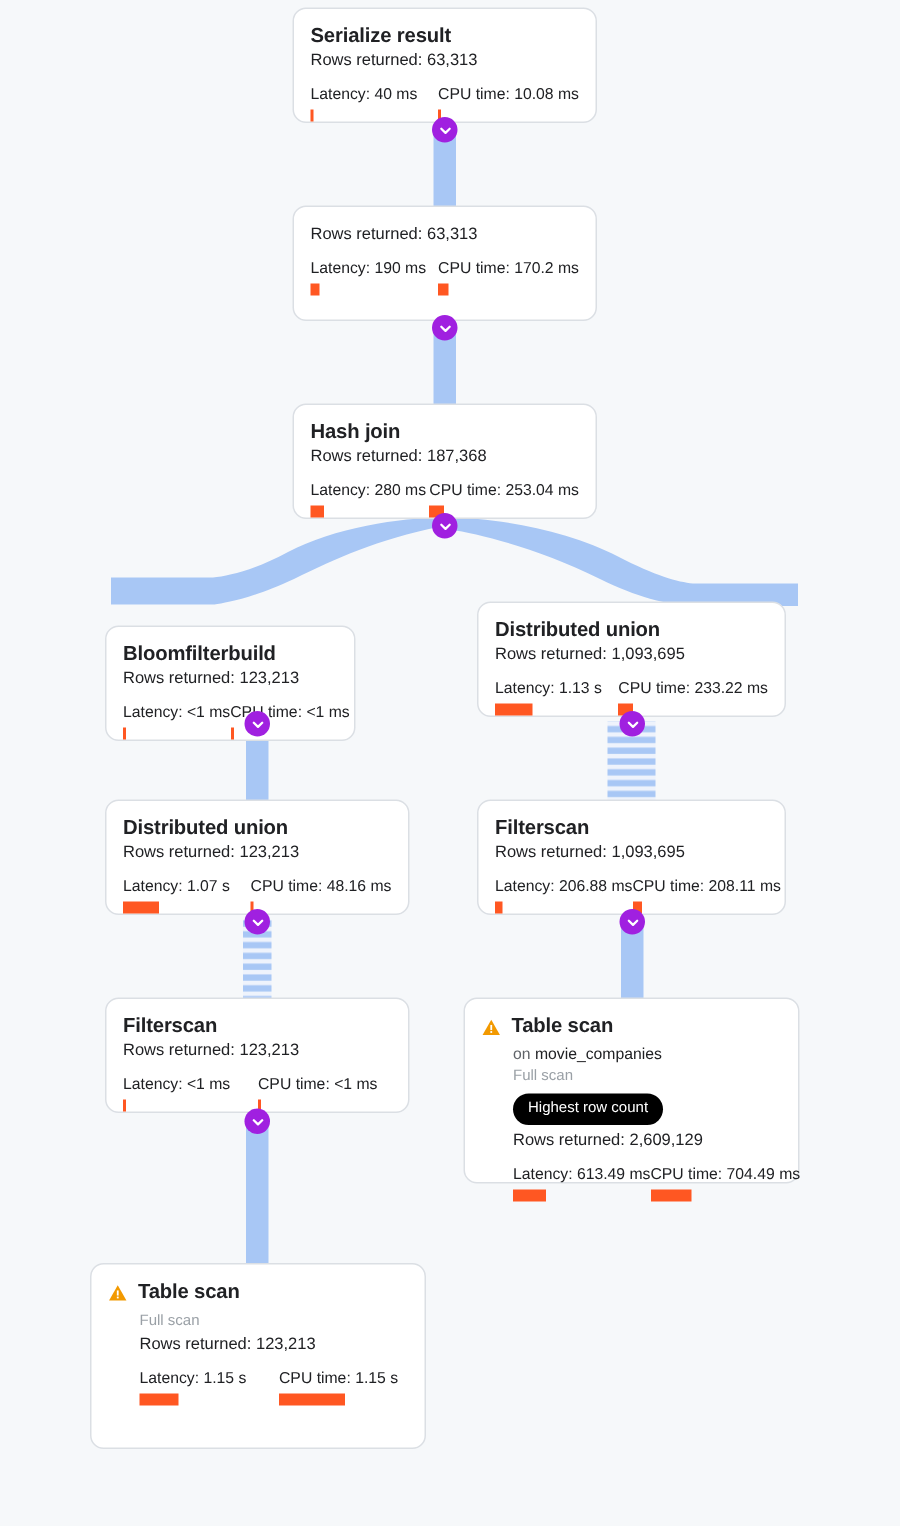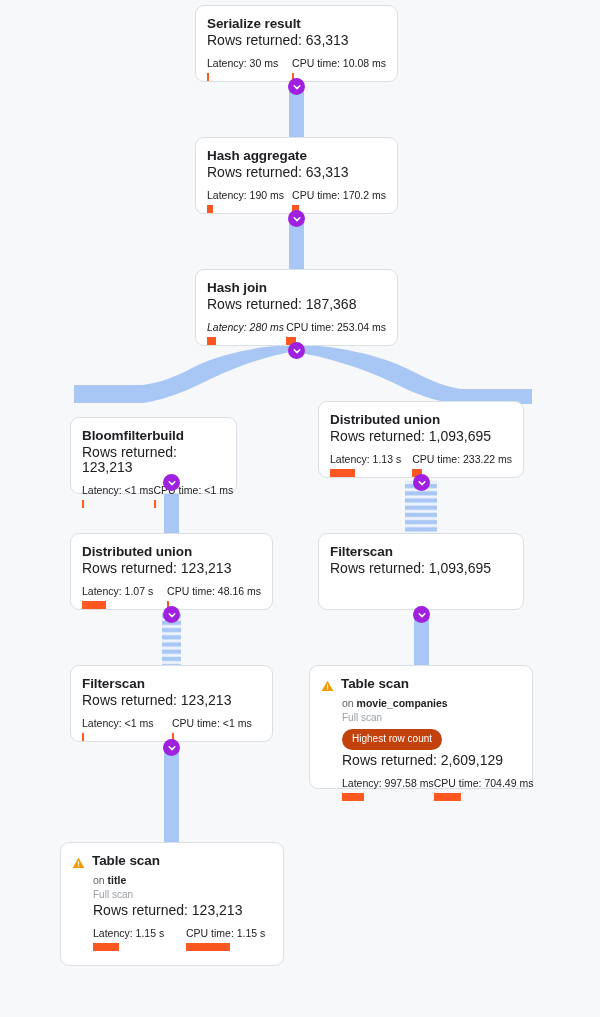--- a/index.html
+++ b/index.html
@@ -67,41 +67,41 @@
     line-height: 16px;
     letter-spacing: -0.1px;
   }
   .node-sub {
     font-size: 10.5px;
     color: #5f6368;
     line-height: 14px;
   }
   .node-sub b {
     color: #202124;
-    font-weight: bold;
+    font-weight: normal;
   }
   .node-scan {
     font-size: 10px;
     color: #9aa0a6;
     line-height: 15px;
   }
   .rows {
-    font-size: 14px;
+    font-size: 11px;
     color: #202124;
     line-height: 15px;
     margin-top: 1px;
   }
   .badges {
     display: flex;
     gap: 6px;
     margin: 4px 0 3px 0;
     flex-wrap: wrap;
   }
   .badge {
-    background: #c2410c;
+    background: #000000;
     color: #ffffff;
     font-size: 10px;
     line-height: 1;
     padding: 5px 10px 6px 10px;
     border-radius: 11px;
     white-space: nowrap;
     cursor: pointer;
   }
   .metrics {
     display: flex;
@@ -201,54 +201,51 @@
     </svg>
   </div>
 
   <div class="node" style="left:195px; top:5px; width:203px; height:77px;">
     <div class="node-head">
       <div class="node-title">Serialize result</div>
     </div>
     <div class="rows">Rows returned: 63,313</div>
     <div class="metrics">
       <div class="metric" style="width:96px;">
-        <div class="metric-label">Latency: 30 ms</div>
+        <div class="metric-label">Latency: 40 ms</div>
         <div class="metric-bar" style="width:2px;"></div>
       </div>
       <div class="metric">
         <div class="metric-label">CPU time: 10.08 ms</div>
         <div class="metric-bar" style="width:2px;"></div>
       </div>
     </div>
   </div>
 
   <div class="node" style="left:195px; top:137px; width:203px; height:77px;">
-    <div class="node-head">
-      <div class="node-title">Hash aggregate</div>
-    </div>
     <div class="rows">Rows returned: 63,313</div>
     <div class="metrics">
       <div class="metric" style="width:96px;">
         <div class="metric-label">Latency: 190 ms</div>
         <div class="metric-bar" style="width:6px;"></div>
       </div>
       <div class="metric">
         <div class="metric-label">CPU time: 170.2 ms</div>
         <div class="metric-bar" style="width:7px;"></div>
       </div>
     </div>
   </div>
 
   <div class="node" style="left:195px; top:269px; width:203px; height:77px;">
     <div class="node-head">
       <div class="node-title">Hash join</div>
     </div>
     <div class="rows">Rows returned: 187,368</div>
     <div class="metrics">
-      <div class="metric" style="width:96px;font-style:italic;">
+      <div class="metric" style="width:96px;">
         <div class="metric-label">Latency: 280 ms</div>
         <div class="metric-bar" style="width:9px;"></div>
       </div>
       <div class="metric">
         <div class="metric-label">CPU time: 253.04 ms</div>
         <div class="metric-bar" style="width:10px;"></div>
       </div>
     </div>
   </div>
 
@@ -301,20 +298,30 @@
         <div class="metric-bar" style="width:2px;"></div>
       </div>
     </div>
   </div>
 
   <div class="node" style="left:318px; top:533px; width:206px; height:77px;">
     <div class="node-head">
       <div class="node-title">Filterscan</div>
     </div>
     <div class="rows">Rows returned: 1,093,695</div>
+    <div class="metrics">
+      <div class="metric" style="width:98px;">
+        <div class="metric-label">Latency: 206.88 ms</div>
+        <div class="metric-bar" style="width:5px;"></div>
+      </div>
+      <div class="metric">
+        <div class="metric-label">CPU time: 208.11 ms</div>
+        <div class="metric-bar" style="width:6px;"></div>
+      </div>
+    </div>
   </div>
 
   <div class="node" style="left:70px; top:665px; width:203px; height:77px;">
     <div class="node-head">
       <div class="node-title">Filterscan</div>
     </div>
     <div class="rows">Rows returned: 123,213</div>
     <div class="metrics">
       <div class="metric" style="width:90px;">
         <div class="metric-label">Latency: &lt;1 ms</div>
@@ -342,21 +349,21 @@
     </div>
     <div class="indent">
       <div class="node-sub"><span>on </span><b>movie_companies</b></div>
       <div class="node-scan">Full scan</div>
       <div class="badges">
         <span class="badge">Highest row count</span>
       </div>
       <div class="rows">Rows returned: 2,609,129</div>
       <div class="metrics">
         <div class="metric" style="width:93px;">
-          <div class="metric-label">Latency: 997.58 ms</div>
+          <div class="metric-label">Latency: 613.49 ms</div>
           <div class="metric-bar" style="width:22px;"></div>
         </div>
         <div class="metric">
           <div class="metric-label">CPU time: 704.49 ms</div>
           <div class="metric-bar" style="width:27px;"></div>
         </div>
       </div>
     </div>
   </div>
 
@@ -367,21 +374,20 @@
           <path d="M6.5 0.8 L12.3 11 L0.7 11 Z" fill="#f29900"></path>
           <rect x="5.9" y="4.3" width="1.2" height="3.4" fill="#ffffff"></rect>
           <rect x="5.9" y="8.4" width="1.2" height="1.2" fill="#ffffff"></rect>
         </svg>
       </span>
       <div>
         <div class="node-title">Table scan</div>
       </div>
     </div>
     <div class="indent">
-      <div class="node-sub"><span>on </span><b>title</b></div>
       <div class="node-scan">Full scan</div>
       <div class="rows">Rows returned: 123,213</div>
       <div class="metrics">
         <div class="metric" style="width:93px;">
           <div class="metric-label">Latency: 1.15 s</div>
           <div class="metric-bar" style="width:26px;"></div>
         </div>
         <div class="metric">
           <div class="metric-label">CPU time: 1.15 s</div>
           <div class="metric-bar" style="width:44px;"></div>

